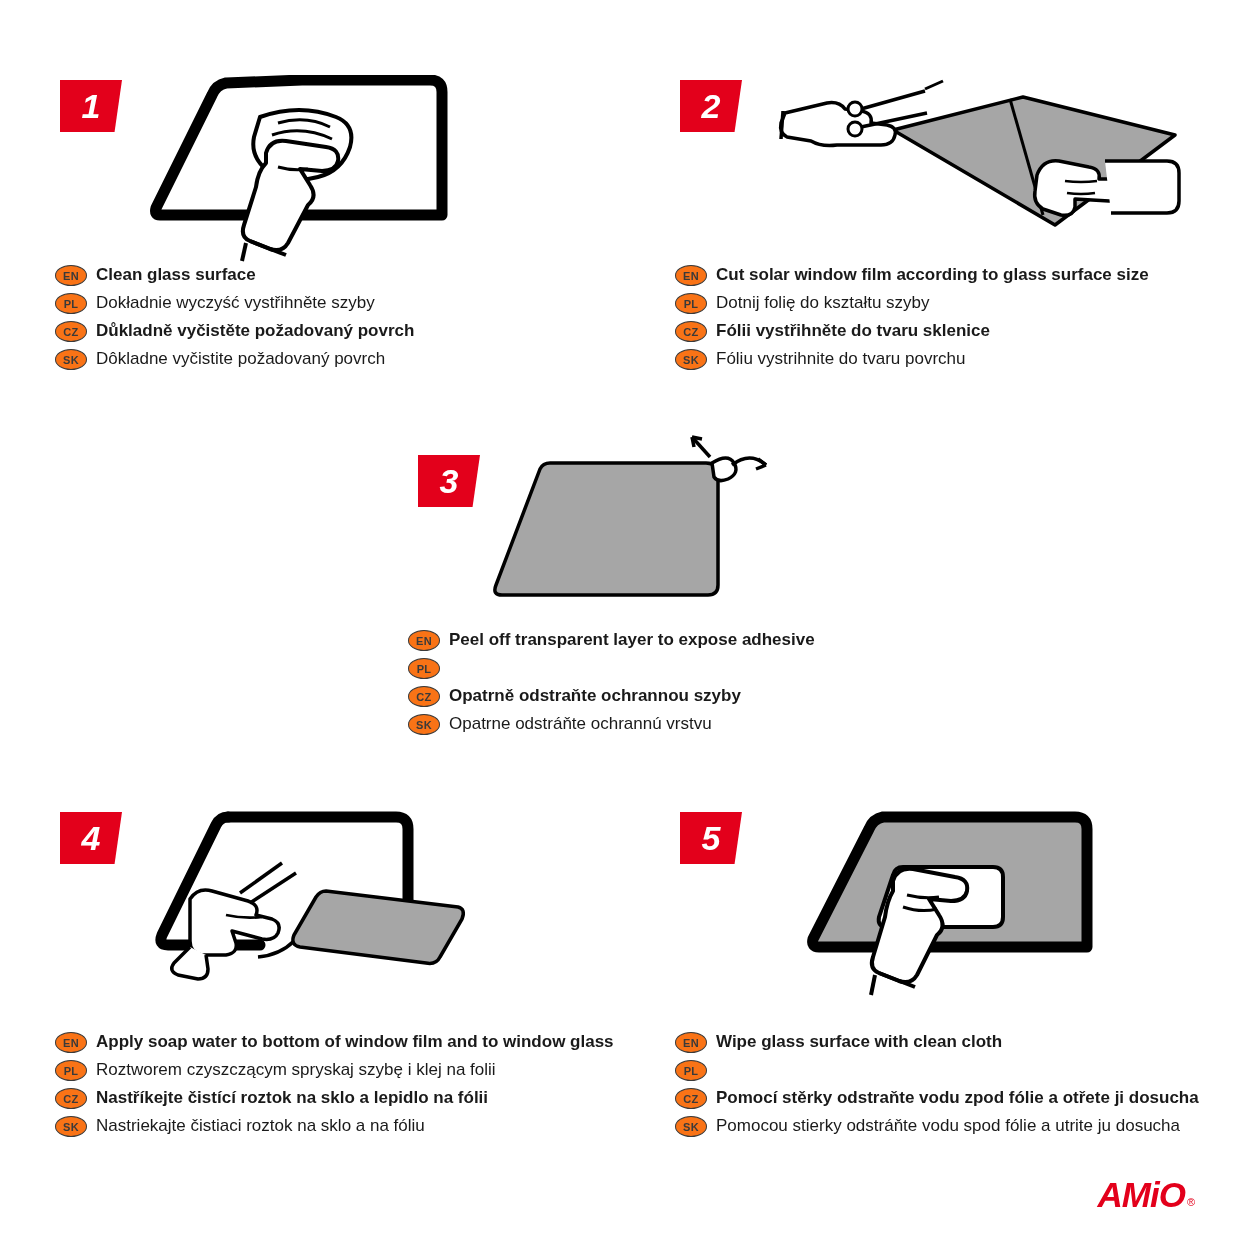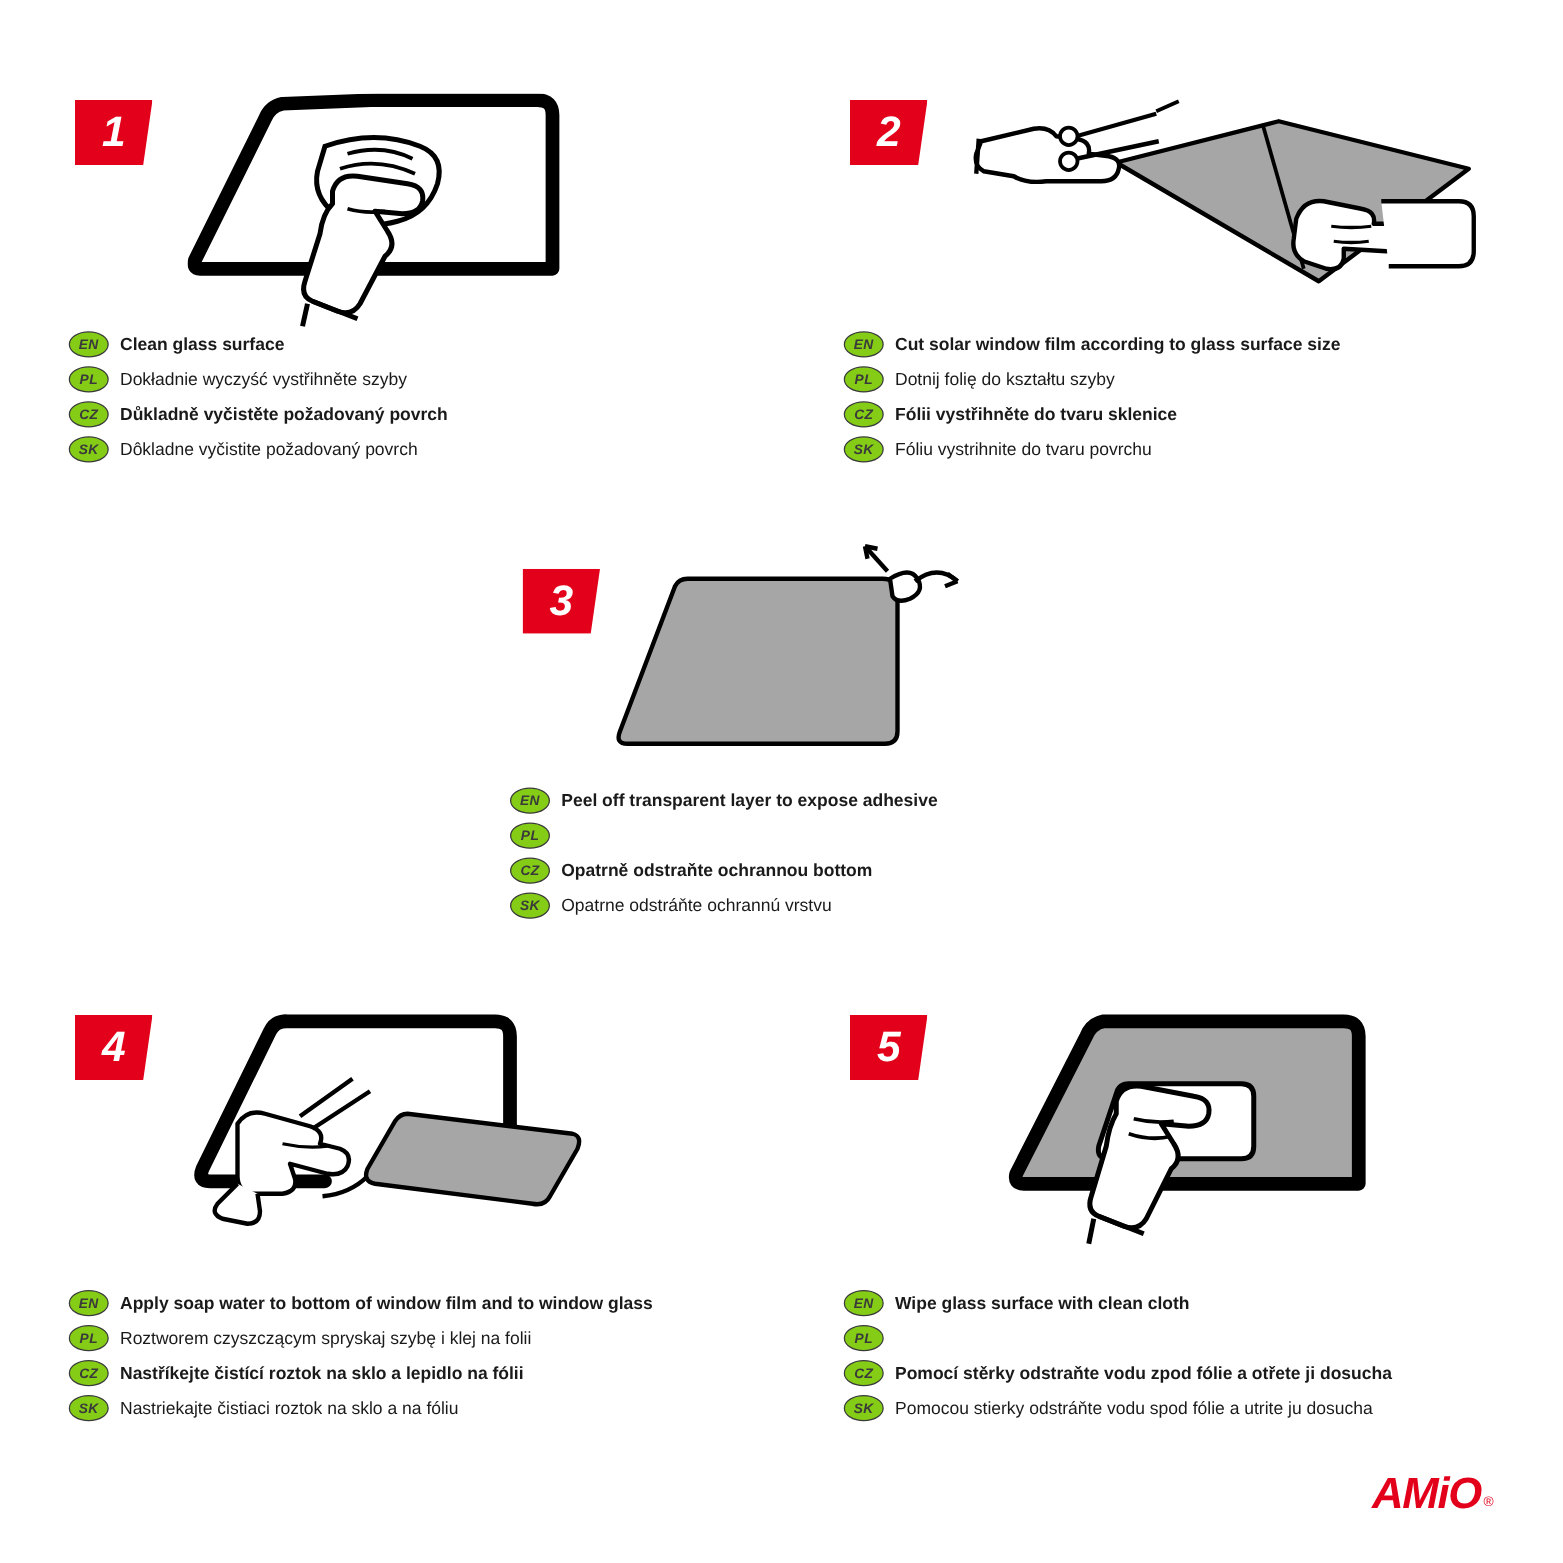--- a/index.html
+++ b/index.html
@@ -68,26 +68,25 @@
     border: 1.4px solid #3a3a3a;
     border-radius: 50%;
     font-size: 11px;
     font-weight: bold;
     color: #3a3a3a;
     display: flex;
     align-items: center;
     justify-content: center;
     margin-right: 9px;
     letter-spacing: 0.3px;
-    background: #84cc16;
-    font-style: italic;
+    background: #f97316;
   }
 
   .txt {
-    font-size: 14px;
+    font-size: 17px;
     color: #1a1a1a;
     line-height: 1.2;
   }
   .txt.bold { font-weight: bold; }
 
   
   .logo {
     position: absolute;
     right: 55px;
     bottom: 38px;
@@ -221,21 +220,21 @@
     <div class="lines" style="left:-10px; top:175px;">
       <div class="line">
         <span class="lang">EN</span>
         <span class="txt bold">Peel off transparent layer to expose adhesive</span>
       </div>
       <div class="line">
         <span class="lang">PL</span>
       </div>
       <div class="line">
         <span class="lang">CZ</span>
-        <span class="txt bold">Opatrně odstraňte ochrannou bottom</span>
+        <span class="txt bold">Opatrně odstraňte ochrannou szyby</span>
       </div>
       <div class="line">
         <span class="lang">SK</span>
         <span class="txt">Opatrne odstráňte ochrannú vrstvu</span>
       </div>
     </div>
   </div>
 
   <div class="step" style="left:60px; top:812px;">
     <div class="step-badge">4</div>

